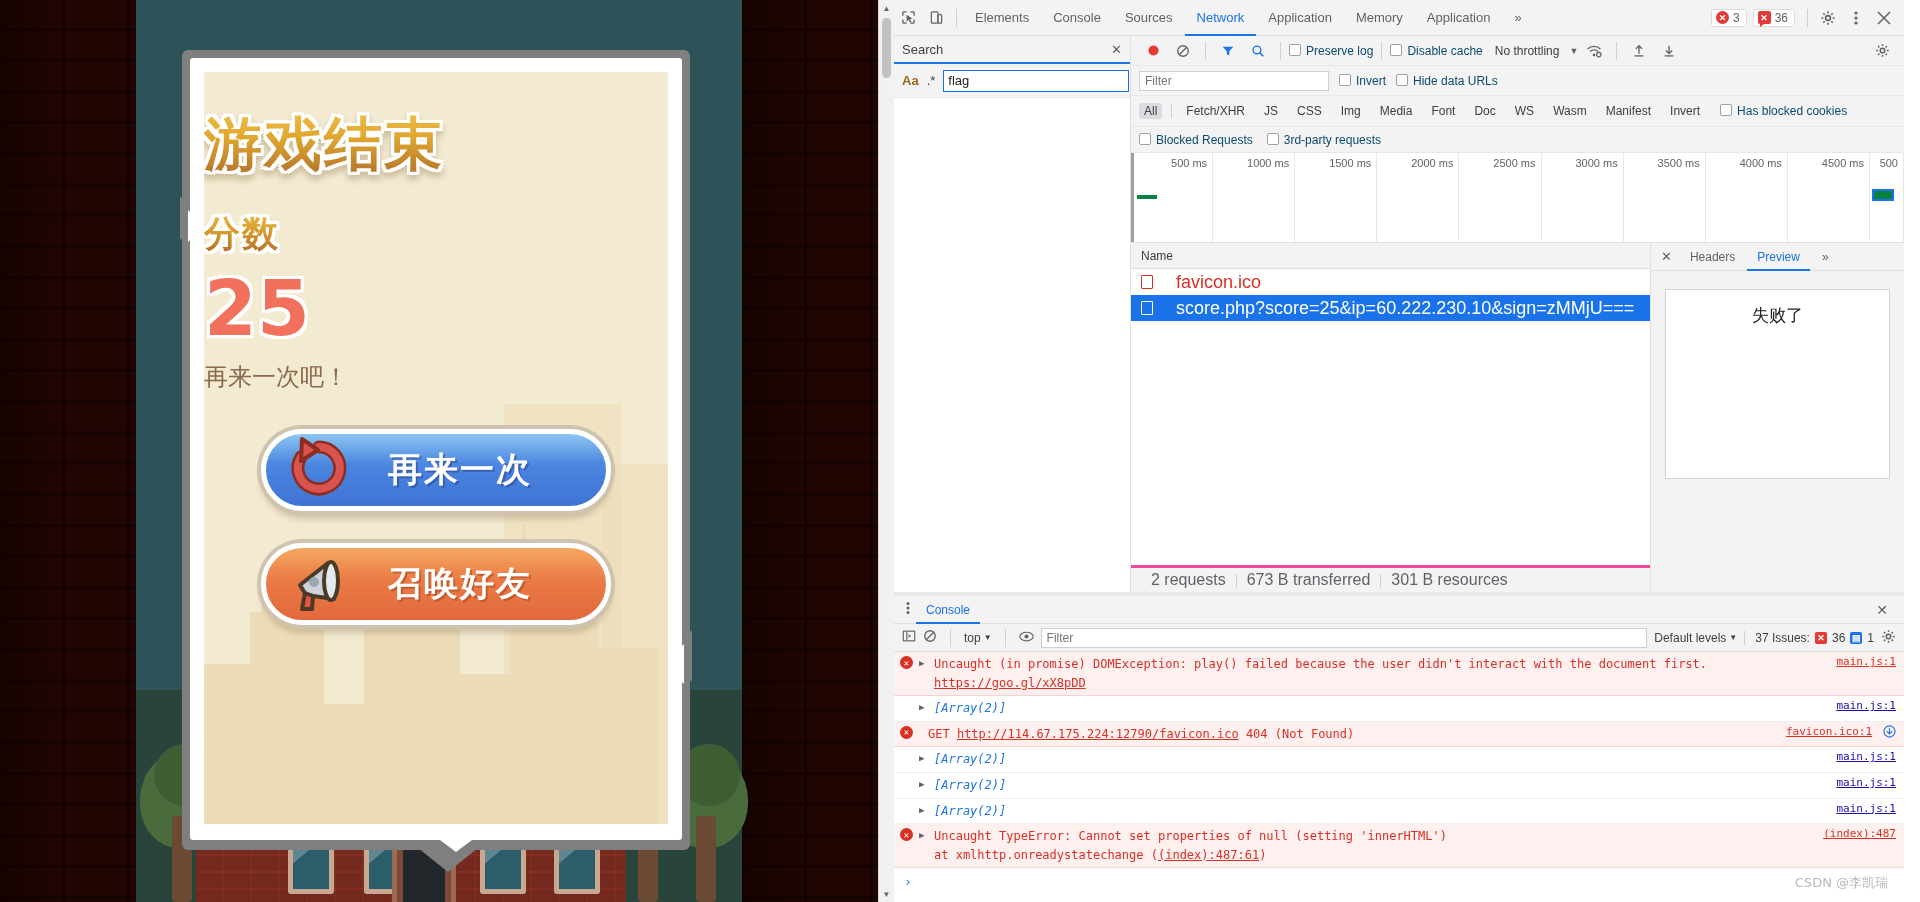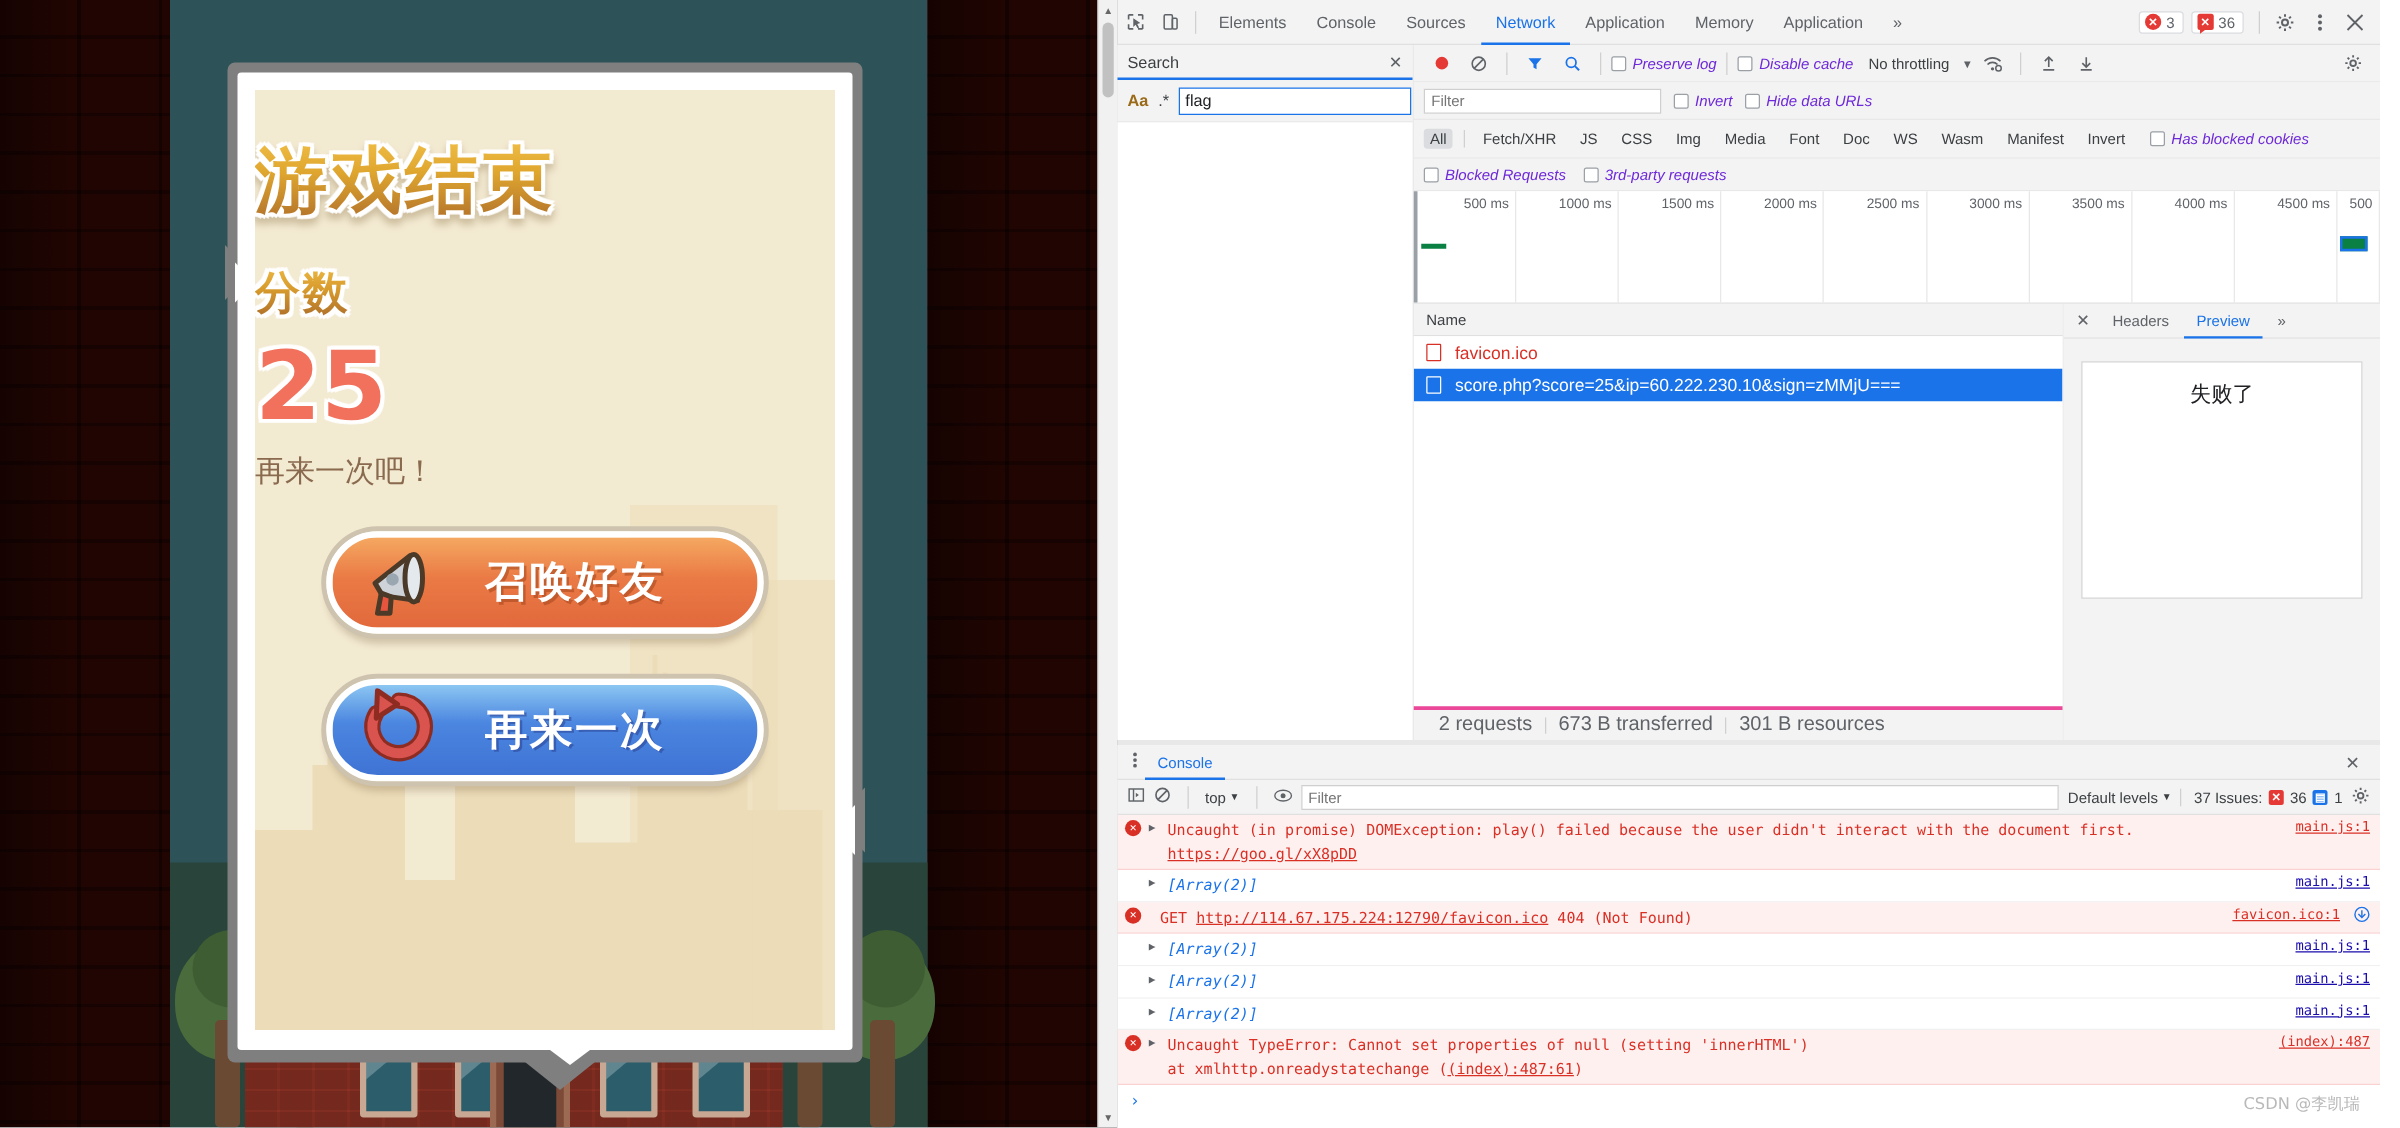--- a/index.html
+++ b/index.html
@@ -269,21 +269,21 @@
   }
   .net-row2 {
     height: 30px; display: flex; align-items: center; gap: 10px; padding: 0 8px;
     border-bottom: 1px solid #e8e8e8; background: #f3f3f3; flex: 0 0 30px;
   }
   .net-filter-input {
     width: 190px; height: 20px; border: 1px solid #cfcfcf; background: #fff;
     font-size: 12px; padding: 0 5px; outline: none; color: #202124;
     font-family: "Liberation Sans", sans-serif;
   }
-  .ck { display: inline-flex; align-items: center; gap: 5px; font-size: 12px; color: #6d28d9; cursor: pointer; font-style: italic; }
+  .ck { display: inline-flex; gap: 5px; font-size: 12px; color: #0c4a6e; cursor: pointer; }
   .ckbox { width: 12px; height: 12px; border: 1px solid #9aa0a6; border-radius: 2px; background: #fff; display:inline-block;}
   .net-row3 {
     height: 31px; display: flex; align-items: center; gap: 9px; padding: 0 8px;
     border-bottom: 1px solid #e8e8e8; background: #f3f3f3; flex: 0 0 31px; font-size: 12px;
   }
   .type-chip { padding: 1px 5px; border-radius: 3px; color: #3c4043; cursor: pointer; }
   .type-chip.active { background: #dadce0; }
   .net-row4 {
     height: 26px; display: flex; align-items: center; gap: 14px; padding: 0 8px;
     border-bottom: 1px solid #e8e8e8; background: #f3f3f3; flex: 0 0 26px;
@@ -300,22 +300,22 @@
 
   .net-split { flex: 1; display: flex; min-height: 0; }
   .req-list { flex: 1; display: flex; flex-direction: column; min-width: 0; border-right: 1px solid #e0e0e0; }
   .req-head {
     height: 26px; display: flex; align-items: center; padding: 0 10px;
     background: #f3f3f3; border-bottom: 1px solid #e0e0e0; font-size: 12px; color: #3c4043;
     flex: 0 0 26px;
   }
   .req-rows { flex: 1; background: #fff; overflow: hidden; }
   .req-row {
-    height: 26px; display: flex; align-items: center; gap: 11px; padding: 0 10px;
-    font-size: 14px; cursor: pointer;
+    height: 26px; display: flex; align-items: center; gap: 23px; padding: 0 10px;
+    font-size: 18px; cursor: pointer;
   }
   .req-row.err { color: #d93025; }
   .req-row.sel { background: #1a73e8; color: #fff; }
   .ricon { width: 12px; height: 14px; border: 1.5px solid currentColor; border-radius: 1px; flex: 0 0 12px; }
   .req-status {
     height: 27px; display: flex; align-items: center; gap: 0; padding: 0 10px;
     background: #f3f3f3; border-top: 3px solid #ec4899; font-size: 16px; color: #5f6368;
     flex: 0 0 27px;
   }
   .req-status span { padding: 0 10px; }
@@ -461,41 +461,41 @@
             <div class="antenna" style="left:318px; height:300px;"></div>
             <div class="antenna" style="left:326px; height:286px;"></div>
           </div>
 
           <div class="dlg-content">
             <div class="title-cn">游戏结束</div>
             <div><span class="score-label">分数</span></div>
             <div class="score-value">25</div>
             <div class="again-hint">再来一次吧！</div>
 
+            <div class="gbtn btn-replay">
+              <span class="gicon">
+                <svg width="62" height="62" viewBox="0 0 62 62">
+                  <path d="M31 10 a21 21 0 1 1 -18 10" fill="none" stroke="#8f2c22" stroke-width="13" stroke-linecap="round"></path>
+                  <path d="M31 10 a21 21 0 1 1 -18 10" fill="none" stroke="#d9534f" stroke-width="8" stroke-linecap="round"></path>
+                  <path d="M14 2 L30 13 L13 24 Z" fill="#d9534f" stroke="#8f2c22" stroke-width="4" stroke-linejoin="round"></path>
+                </svg>
+              </span>
+              <span class="lbl">再来一次</span>
+            </div>
+
             <div class="gbtn btn-share">
               <span class="gicon">
                 <svg width="68" height="62" viewBox="0 0 68 62">
                   <path d="M12 34 L40 12 L46 48 L18 44 Z" fill="#cdd3d8" stroke="#4c3a28" stroke-width="4" stroke-linejoin="round"></path>
                   <ellipse cx="43" cy="30" rx="7" ry="19" fill="#e4e9ed" stroke="#4c3a28" stroke-width="4"></ellipse>
                   <path d="M17 42 L14 58 L24 58 L25 45 Z" fill="#e8553f" stroke="#4c3a28" stroke-width="4" stroke-linejoin="round"></path>
                   <circle cx="26" cy="31" r="5" fill="#9aa6b0"></circle>
                 </svg>
               </span>
               <span class="lbl">召唤好友</span>
-            </div>
-
-            <div class="gbtn btn-replay">
-              <span class="gicon">
-                <svg width="62" height="62" viewBox="0 0 62 62">
-                  <path d="M31 10 a21 21 0 1 1 -18 10" fill="none" stroke="#8f2c22" stroke-width="13" stroke-linecap="round"></path>
-                  <path d="M31 10 a21 21 0 1 1 -18 10" fill="none" stroke="#d9534f" stroke-width="8" stroke-linecap="round"></path>
-                  <path d="M14 2 L30 13 L13 24 Z" fill="#d9534f" stroke="#8f2c22" stroke-width="4" stroke-linejoin="round"></path>
-                </svg>
-              </span>
-              <span class="lbl">再来一次</span>
             </div>
           </div>
         </div>
       </div>
     </div>
 
     <div class="gscroll">
       <div class="up">▲</div>
       <div class="thumb"></div>
       <div class="down">▼</div>

